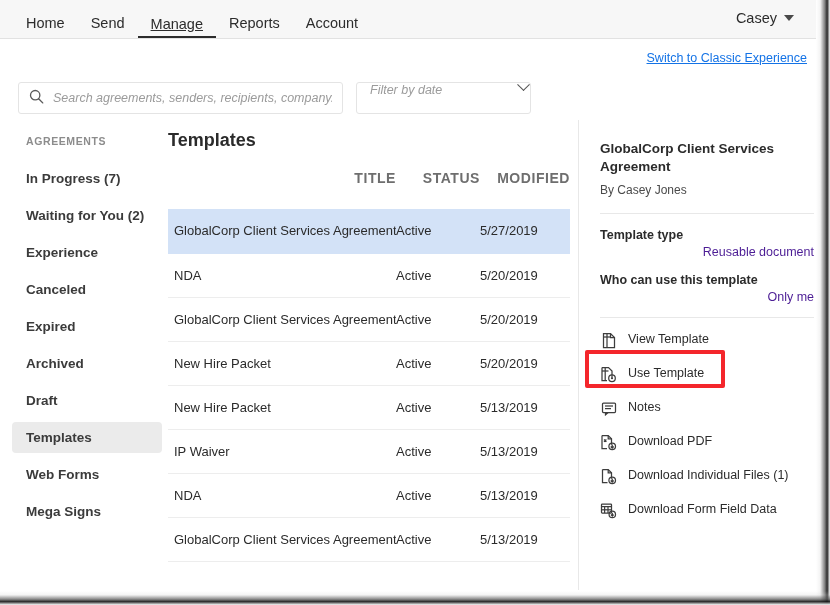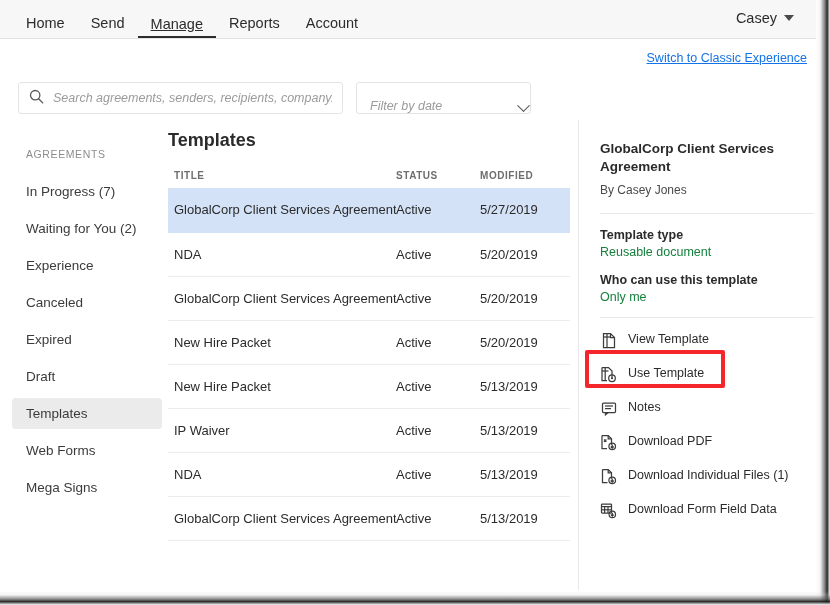--- a/index.html
+++ b/index.html
@@ -126,43 +126,44 @@
   }
   .search-input::placeholder { color: #9b9b9b; font-style: italic; }
 
   .filter-box {
     width: 175px;
     height: 32px;
     border: 1px solid #e4e4e4;
     border-radius: 3px;
     background: #fff;
     display: flex;
-    align-items: flex-end;
+    align-items: flex-start;
     justify-content: space-between;
     padding: 0 2px 0 13px;
     cursor: pointer;
   }
   .filter-label {
     font-size: 12.5px;
     font-style: italic;
     color: #9b9b9b;
   }
   .chev {
     width: 9px; height: 9px;
     border-right: 1.6px solid #555;
     border-bottom: 1.6px solid #555;
     transform: rotate(45deg) translate(-2px,-2px);
   }
 
   
   .sidebar {
     position: absolute;
-    top: 148px;
+    top: 135px;
     left: 12px;
     width: 150px;
+    font-weight: bold;
   }
   .sidebar-head {
     font-size: 10.5px;
     letter-spacing: 0.6px;
     color: #8c8c8c;
     padding: 0 0 0 14px;
     margin-bottom: 16px;
   }
   .sb-item {
     font-size: 13.5px;
@@ -185,26 +186,26 @@
     width: 402px;
   }
   .main-title {
     font-size: 18px;
     font-weight: bold;
     color: #2b2b2b;
     margin-bottom: 19px;
   }
   table { width: 100%; border-collapse: collapse; table-layout: fixed; }
   th {
-    font-size: 10px;
+    font-size: 14px;
     letter-spacing: 0.55px;
     color: #6e6e6e;
     font-weight: bold;
-    text-align: left;
-    padding: 0 0 7px 0;
+    text-align: right;
+    padding: 0 0 23px 0;
   }
   th.c-title { width: 228px; padding-left: 6px; }
   th.c-status { width: 84px; }
   th.c-mod { width: 90px; }
   td {
     font-size: 13px;
     color: #2b2b2b;
     height: 44px;
     border-bottom: 1px solid #ededed;
     vertical-align: middle;
@@ -249,22 +250,23 @@
     margin: 13px 0 14px 0;
   }
   .rp-label {
     font-size: 12.5px;
     font-weight: bold;
     color: #2b2b2b;
     margin-bottom: 3px;
   }
   .rp-value {
     font-size: 12.5px;
-    color: #15803d;
+    color: #4c1d95;
     margin-bottom: 14px;
+    text-align: right;
   }
   .rp-value.last { margin-bottom: 0; }
 
   .actions { margin-top: 2px; }
   .action {
     display: flex;
     gap: 11px;
     height: 34px;
     cursor: pointer;
   }
@@ -330,20 +332,21 @@
   </div>
 
   <div class="sidebar">
     <div class="sidebar-head">AGREEMENTS</div>
     <div id="sidebar-items">
         <div class="sb-item">In Progress (7)</div>
         <div class="sb-item">Waiting for You (2)</div>
         <div class="sb-item">Experience</div>
         <div class="sb-item">Canceled</div>
         <div class="sb-item">Expired</div>
+        <div class="sb-item">Archived</div>
         <div class="sb-item">Draft</div>
         <div class="sb-item active">Templates</div>
         <div class="sb-item">Web Forms</div>
         <div class="sb-item">Mega Signs</div>
       </div>
   </div>
 
   <div class="main">
     <div class="main-title">Templates</div>
     <table>

